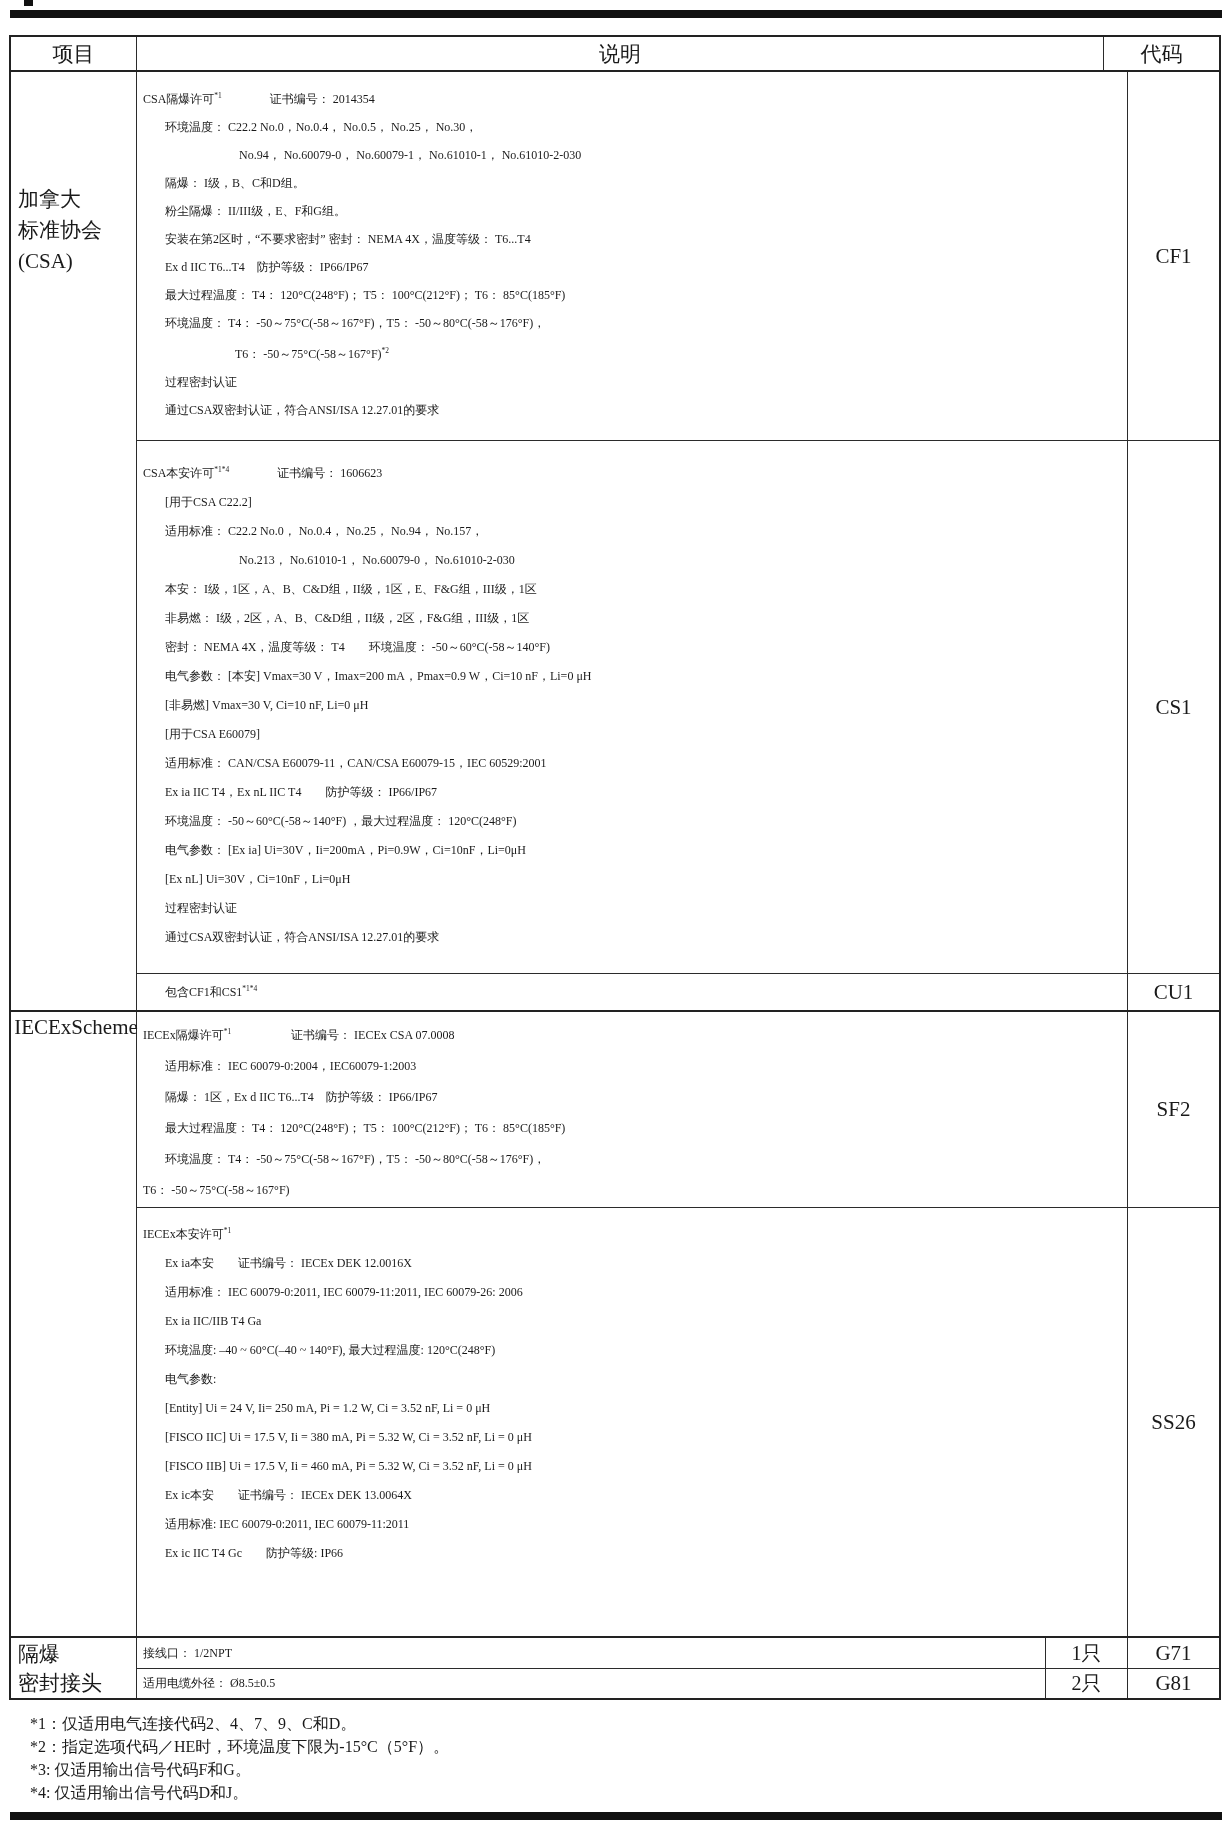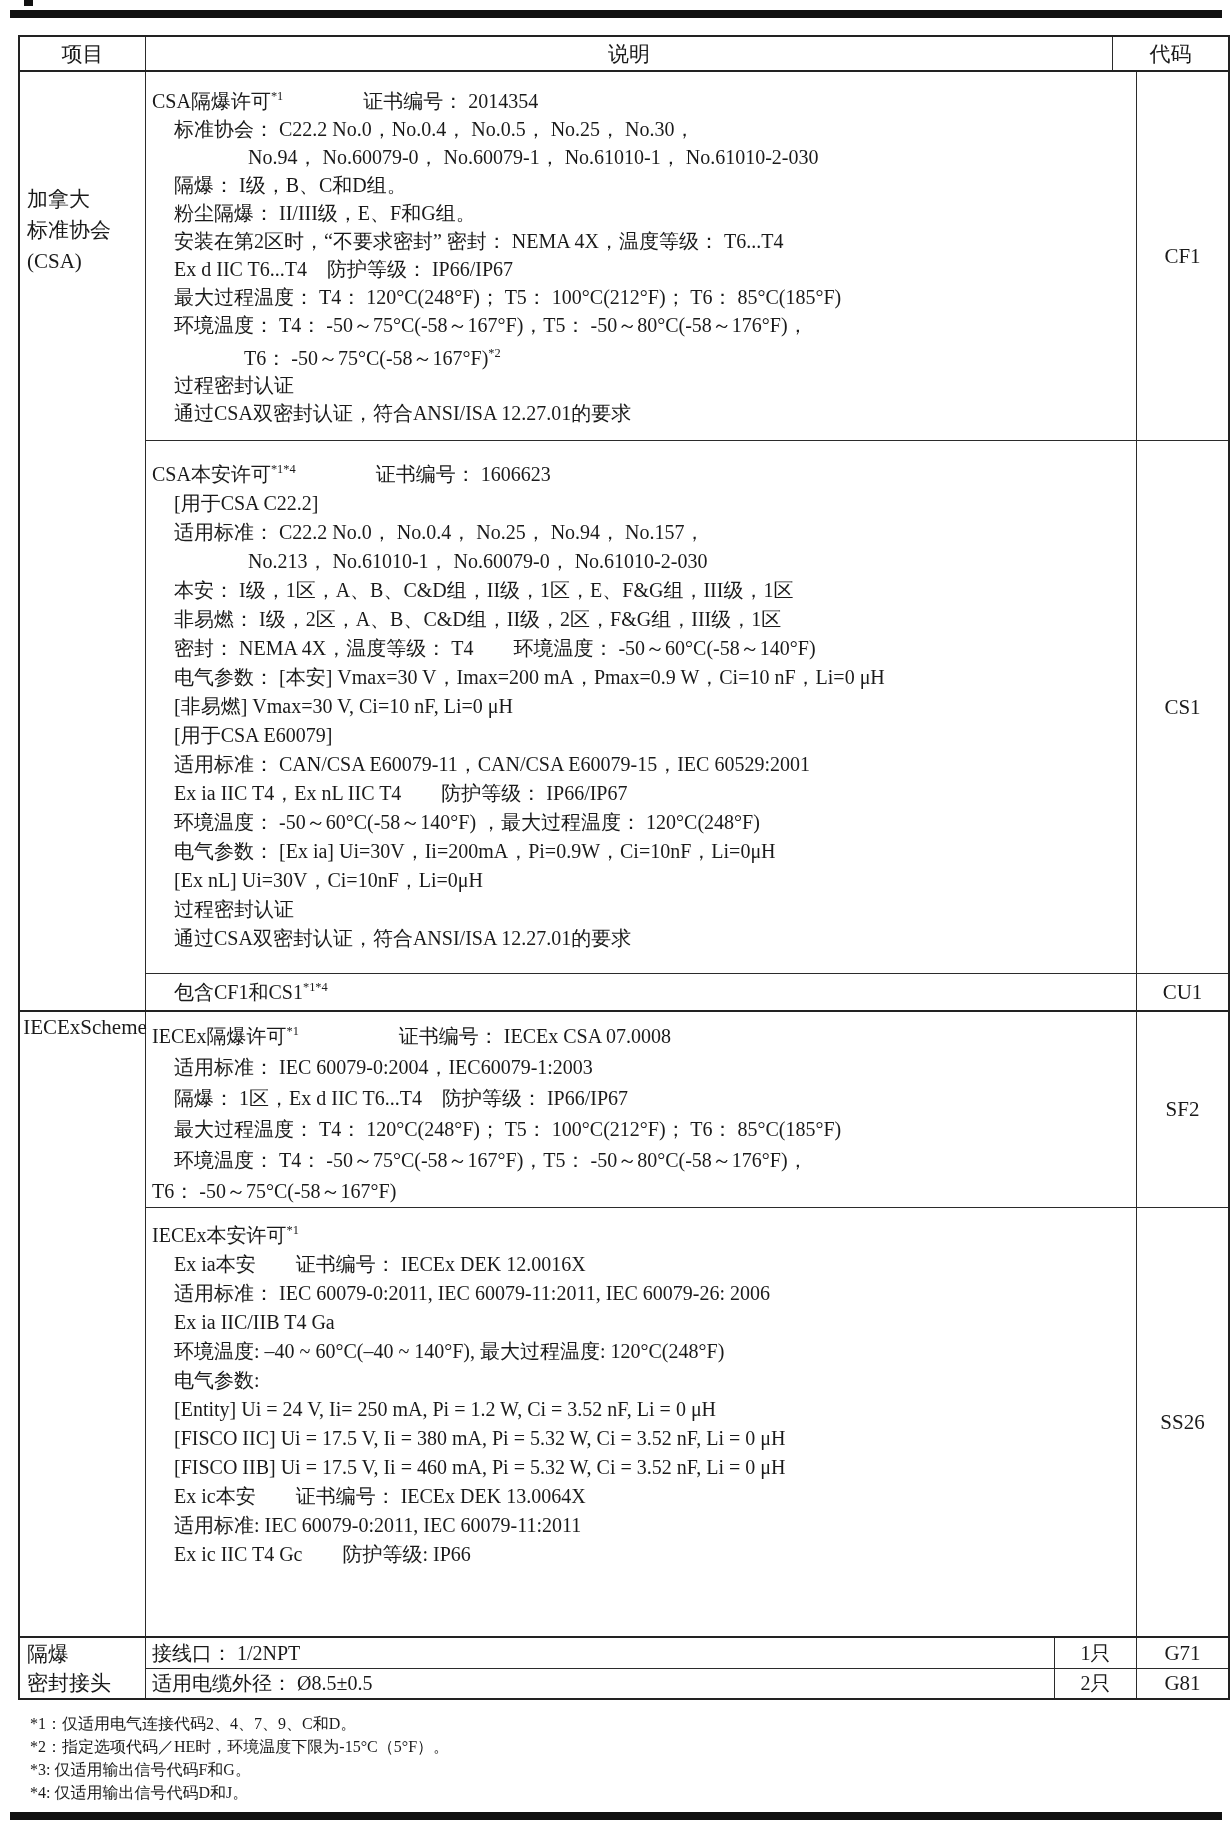--- a/index.html
+++ b/index.html
@@ -2,39 +2,39 @@
 <html><head>
 <meta charset="utf-8">
 <style>
   html,body{margin:0;padding:0;background:#fff;}
   .page{position:relative;width:1232px;height:1826px;background:#fff;overflow:hidden;
         font-family:"Liberation Serif","DejaVu Serif",serif;color:#1a1a1a;}
   .topbar{position:absolute;left:10px;top:10px;width:1212px;height:8px;background:#111;}
   .artifact{position:absolute;left:24px;top:0;width:9px;height:6px;background:#111;}
   .bottombar{position:absolute;left:10px;top:1812px;width:1212px;height:8px;background:#111;}
 
-  .tbl{position:absolute;left:18px;top:35px;width:1212px;height:1665px;box-sizing:border-box;
+  .tbl{position:absolute;left:9px;top:35px;width:1212px;height:1665px;box-sizing:border-box;
        border:2px solid #222;display:flex;flex-direction:column;overflow:hidden;}
   .thead{display:flex;height:35px;flex:none;border-bottom:2px solid #222;box-sizing:border-box;}
   .th{display:flex;align-items:center;justify-content:center;font-size:21px;box-sizing:border-box;}
   .th-item{width:126px;flex:none;border-right:1px solid #2b2b2b;}
   .th-desc{flex:1;}
   .th-code{width:116px;flex:none;border-left:1px solid #2b2b2b;}
 
   .section{display:flex;flex:none;box-sizing:border-box;border-top:2px solid #222;}
   .sec0{border-top:none;}
   .label-cell{width:126px;flex:none;border-right:1px solid #2b2b2b;box-sizing:border-box;
               font-size:21px;line-height:31px;padding:2px 2px 0 7px;}
   .sec0 .label-cell{padding-top:112px;}
   .sec1 .label-cell{display:flex;justify-content:center;padding-top:0;}
   .sec2 .label-cell{line-height:29px;padding-top:2px;}
   .rows{flex:1;display:flex;flex-direction:column;min-width:0;}
   .crow{display:flex;flex:none;box-sizing:border-box;overflow:hidden;border-top:1px solid #2b2b2b;}
   .rows .crow:first-child{border-top:none;}
-  .desc-cell{flex:1;min-width:0;font-size:20px;box-sizing:border-box;overflow:hidden;}
+  .desc-cell{flex:1;min-width:0;font-size:12px;box-sizing:border-box;overflow:hidden;}
   .qty-cell{width:82px;flex:none;border-left:1px solid #2b2b2b;box-sizing:border-box;
             display:flex;align-items:center;justify-content:center;font-size:20px;}
   .code-cell{width:92px;flex:none;border-left:1px solid #2b2b2b;box-sizing:border-box;
              display:flex;align-items:center;justify-content:center;font-size:21px;}
   .line{white-space:nowrap;}
   .ind0{padding-left:6px;}.ind1{padding-left:28px;}.ind2{padding-left:102px;}.ind3{padding-left:98px;}
   sup{font-size:0.62em;}
 
   .s0r0{height:368px;}.s0r0 .desc-cell{padding-top:10px;line-height:28px;}
   .s0r1{height:533px;}.s0r1 .desc-cell{padding-top:14px;line-height:29px;}
@@ -64,21 +64,21 @@
         <div class="section sec0">
           <div class="label-cell">
             <div class="label-line">加拿大</div>
             <div class="label-line">标准协会</div>
             <div class="label-line">(CSA)</div>
           </div>
           <div class="rows">
             <div class="crow s0r0">
               <div class="desc-cell">
                 <div class="line ind0">CSA隔爆许可<sup>*1</sup>　　　　证书编号： 2014354</div>
-                <div class="line ind1">标准协会： C22.2 No.0，No.0.4， No.0.5， No.25， No.30，</div>
+                <div class="line ind1">环境温度： C22.2 No.0，No.0.4， No.0.5， No.25， No.30，</div>
                 <div class="line ind2">No.94， No.60079-0， No.60079-1， No.61010-1， No.61010-2-030</div>
                 <div class="line ind1">隔爆： I级，B、C和D组。</div>
                 <div class="line ind1">粉尘隔爆： II/III级，E、F和G组。</div>
                 <div class="line ind1">安装在第2区时，“不要求密封” 密封： NEMA 4X，温度等级： T6...T4</div>
                 <div class="line ind1">Ex d IIC T6...T4　防护等级： IP66/IP67</div>
                 <div class="line ind1">最大过程温度： T4： 120°C(248°F)； T5： 100°C(212°F)； T6： 85°C(185°F)</div>
                 <div class="line ind1">环境温度： T4： -50～75°C(-58～167°F)，T5： -50～80°C(-58～176°F)，</div>
                 <div class="line ind3">T6： -50～75°C(-58～167°F)<sup>*2</sup></div>
                 <div class="line ind1">过程密封认证</div>
                 <div class="line ind1">通过CSA双密封认证，符合ANSI/ISA 12.27.01的要求</div>

